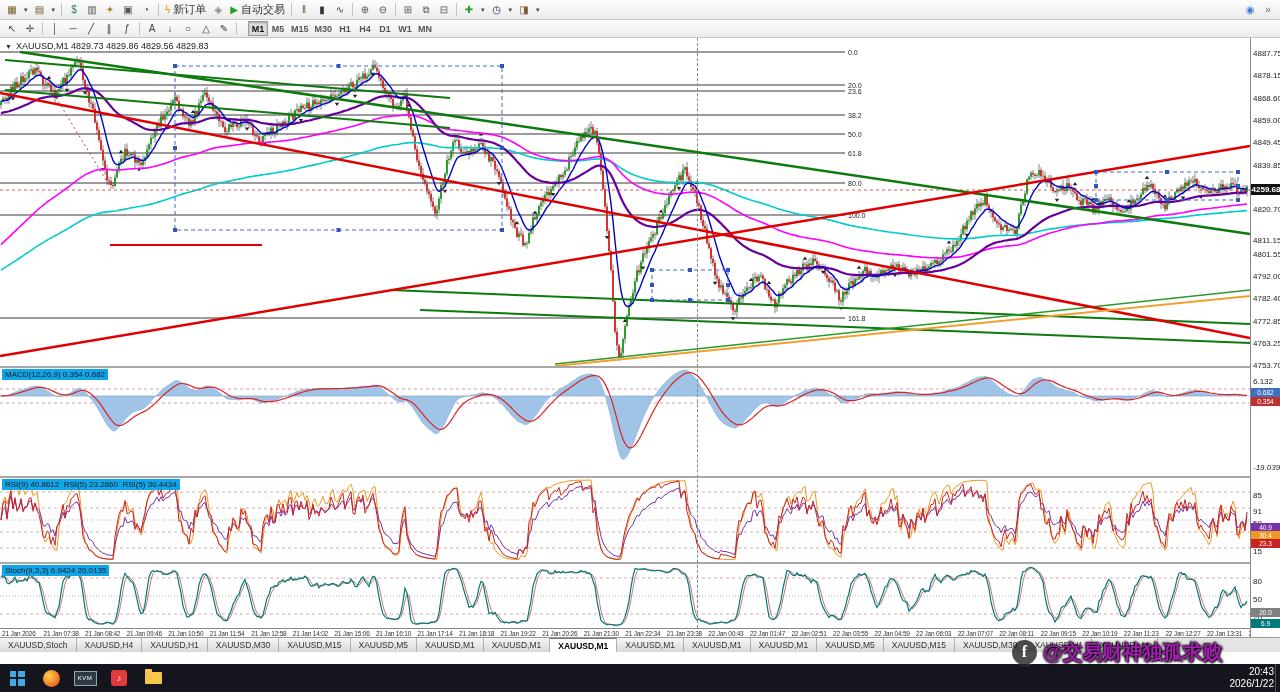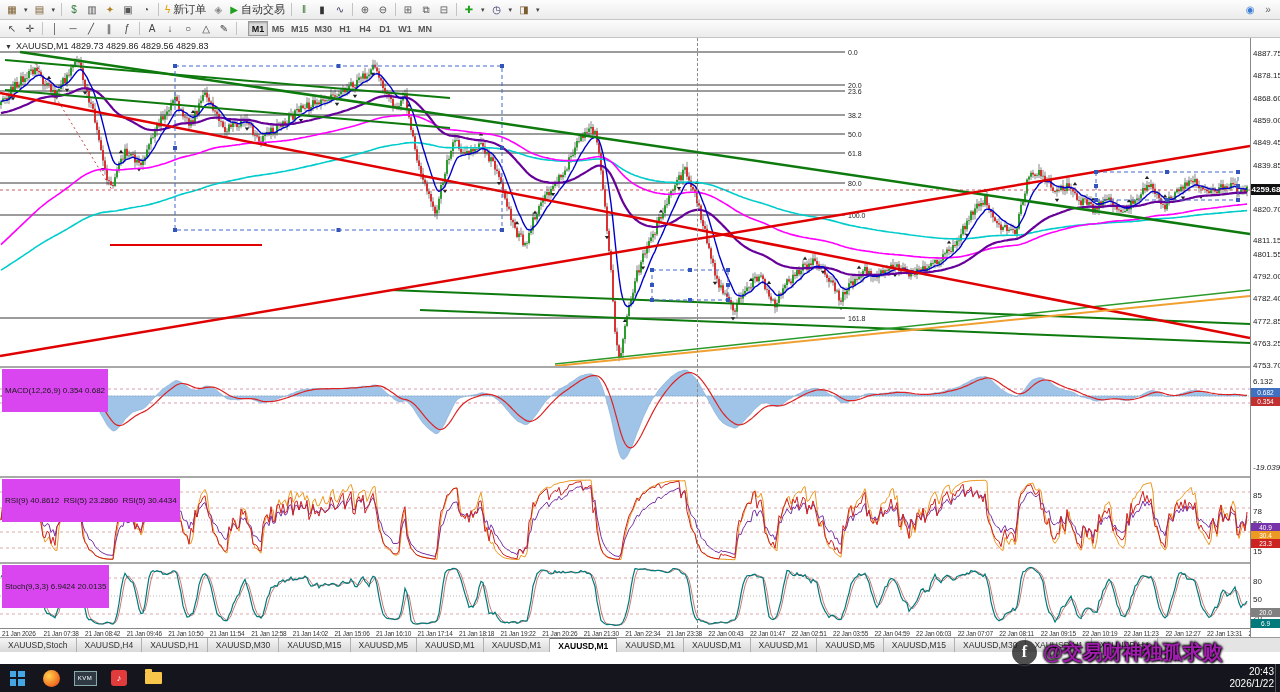--- a/index.html
+++ b/index.html
@@ -24,21 +24,21 @@
   
   #chart-region{position:absolute;top:38px;left:0;width:1280px;height:599px;background:#fff}
   svg.panel{position:absolute;left:0;background:#fff}
   #main-chart-svg{top:0}
   #macd-svg{top:330px}
   #rsi-svg{top:440px}
   #stoch-svg{top:526px}
   .panel-sep{position:absolute;left:0;width:1280px;height:2px;background:#a8a8a8}
   #symbol-label{position:absolute;top:3px;left:5px;font-size:9px;color:#222;display:flex;gap:4px;align-items:center;z-index:5}
   #symbol-label .tri{font-size:7px;color:#333}
-  .ind-label{position:absolute;left:2px;font-size:8px;color:#1a1a1a;background:#d946ef;padding:16px 3px;line-height:11px;z-index:5;white-space:pre}
+  .ind-label{position:absolute;left:2px;font-size:8px;color:#1a1a1a;background:#0ea5e9;padding:0 3px;line-height:11px;z-index:5;white-space:pre}
   #macd-label{top:331px}
   #rsi-label{top:441px}
   #stoch-label{top:527px}
 
   
   #price-scale{position:absolute;top:0;left:1250px;width:30px;height:599px;background:#fff;border-left:1px solid #888}
   .ps-label{position:absolute;left:2px;font-size:8px;line-height:8px;color:#222;white-space:nowrap}
   .ps-tag{position:absolute;left:0;width:30px;height:11px;line-height:11px;background:#111;color:#fff;font-size:8px;font-weight:bold;text-align:center}
   .ps-tag2{position:absolute;left:0;width:29px;height:9px;line-height:9px;color:#fff;font-size:6.5px;text-align:center}
 
@@ -1644,21 +1644,21 @@
         <div class="ps-label" style="top: 257.3px;">4782.40</div>
         <div class="ps-label" style="top: 279.6px;">4772.85</div>
         <div class="ps-label" style="top: 301.9px;">4763.25</div>
         <div class="ps-label" style="top: 324.2px;">4753.70</div>
         <div class="ps-tag" style="top: 146px;">4259.68</div>
         <div class="ps-label" style="top: 340px;">6.132</div>
         <div class="ps-label" style="top: 426px; font-style: italic;">-19.039</div>
         <div class="ps-tag2" style="top: 350px; background: rgb(64, 112, 192);">0.682</div>
         <div class="ps-tag2" style="top: 359px; background: rgb(192, 48, 48);">0.354</div>
         <div class="ps-label" style="top: 454px;">85</div>
-        <div class="ps-label" style="top: 470px;">78</div>
+        <div class="ps-label" style="top: 470px;">91</div>
         <div class="ps-label" style="top: 482px;">50</div>
         <div class="ps-label" style="top: 494px;">35</div>
         <div class="ps-label" style="top: 510px;">15</div>
         <div class="ps-tag2" style="top: 485px; background: rgb(119, 51, 170);">40.9</div>
         <div class="ps-tag2" style="top: 493px; background: rgb(238, 153, 34);">30.4</div>
         <div class="ps-tag2" style="top: 501px; background: rgb(204, 34, 34);">23.3</div>
         <div class="ps-label" style="top: 540px;">80</div>
         <div class="ps-label" style="top: 558px;">50</div>
         <div class="ps-label" style="top: 576px;">20</div>
         <div class="ps-tag2" style="top: 570px; background: rgb(128, 128, 128);">20.0</div>

